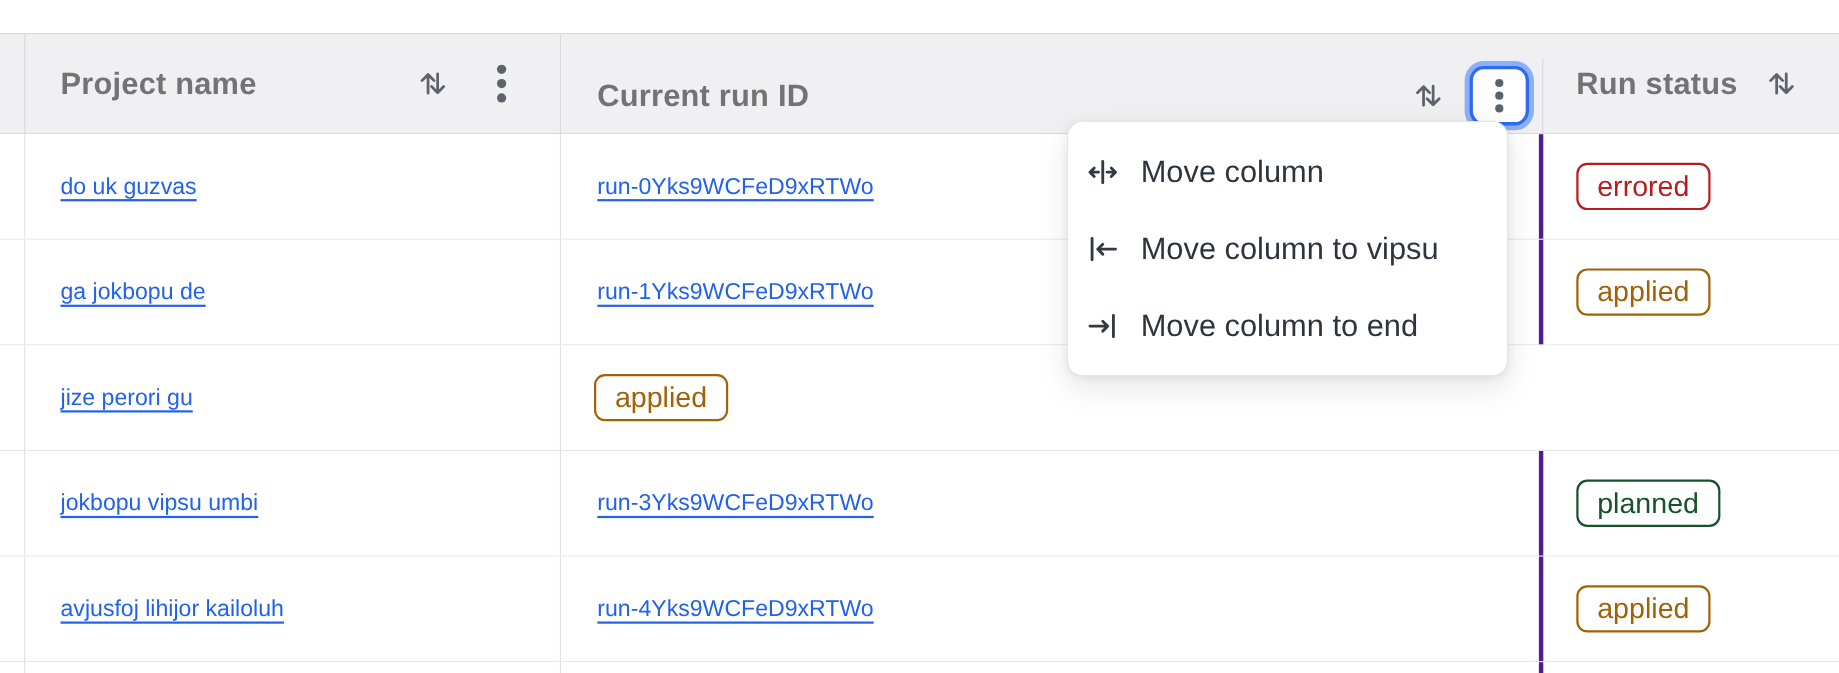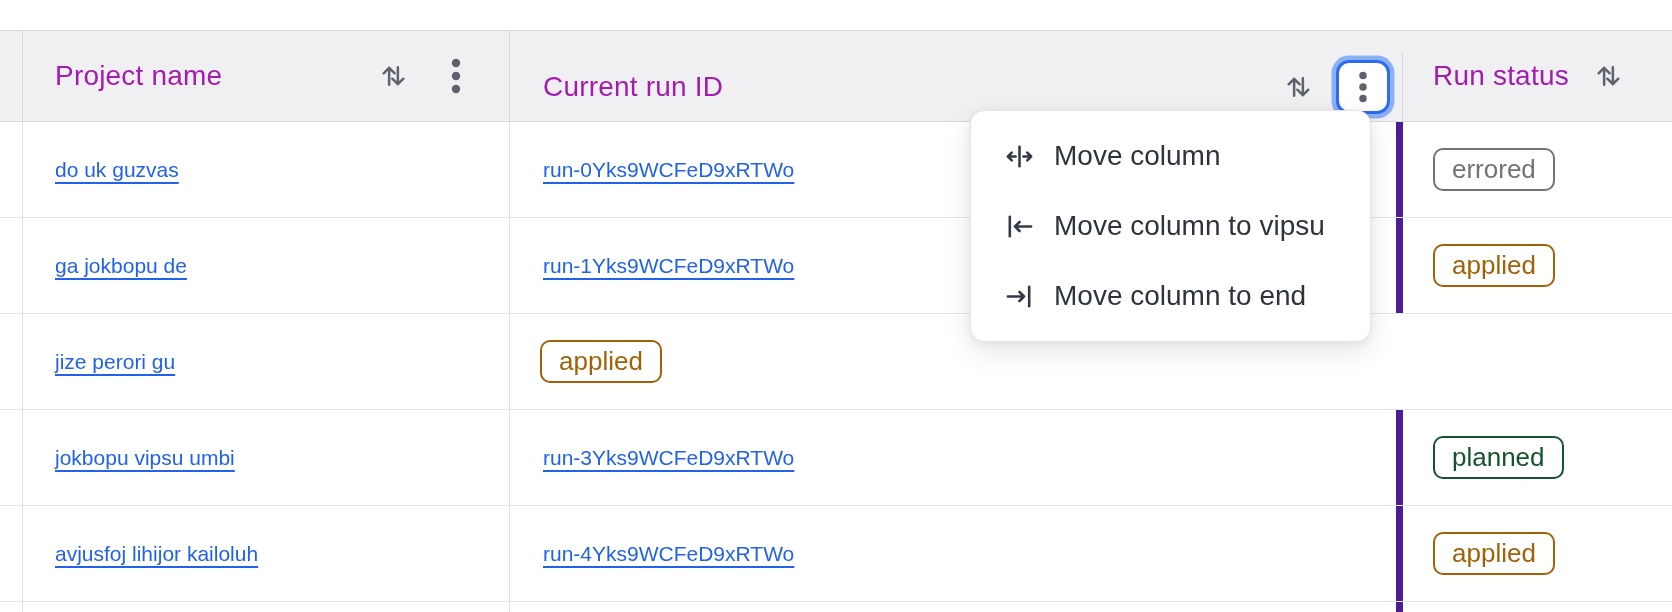--- a/index.html
+++ b/index.html
@@ -31,26 +31,26 @@
     background:#ffffff;
     border-bottom:1px solid #e5e5e9;
   }
   .row.partial { height:10px; border-bottom:none; }
 
   .cell { display:flex; align-items:center; }
   .cell.stub    { width:23px;  border-right:1px solid #e0e0e4; flex:none; }
   .header-row .cell.stub { border-right:1px solid #d8d8dd; }
   .cell.project { width:487px; border-right:1px solid #e0e0e4; padding-left:32px; flex:none; }
   .header-row .cell.project { border-right:1px solid #d8d8dd; padding-right:48px; }
-  .cell.runid   { width:893px; border-right:7px solid #4c1d95; padding-left:33px; flex:none; }
+  .cell.runid   { width:893px; border-right:4px solid #4c1d95; padding-left:33px; flex:none; }
   .header-row .cell.runid { border-right:1px solid #d8d8dd; padding-right:12px;margin-top:22px; }
   .cell.status  { flex:1; padding-left:30px; }
 
   .header-label {
-    font-size:28px; font-weight:400; color:#a21caf; letter-spacing:.2px;
+    font-size:28px; font-weight:700; color:#737373; letter-spacing:.2px;
     white-space:nowrap;
   }
 
   .sort-btn, .kebab-btn {
     background:none; border:none; cursor:pointer;
     display:flex; align-items:center; justify-content:center; padding:0;
   }
   .sort-btn.pushed { margin-left:auto; }
   .sort-btn.after-label { margin-left:24px; }
   .header-row .cell.project .kebab-btn { margin-left:42px; }
@@ -76,40 +76,40 @@
 
   .badge {
     display:inline-flex; align-items:center;
     height:43px; padding:0 17px;
     border:2px solid currentColor;
     border-radius:10px;
     font-size:26px;
     background:#ffffff;
     white-space:nowrap;
   }
-  .badge[data-status="errored"] { color:#737373; }
+  .badge[data-status="errored"] { color:#b91c1c; }
   .badge[data-status="applied"] { color:#a16207; }
   .badge[data-status="planned"] { color:#14532d; }
 
   
   .menu {
     position:absolute;
     left:970px; top:110px;
     width:401px;
     background:#ffffff;
     border:1px solid #e4e4e8;
     border-radius:14px;
     box-shadow:0 10px 28px rgba(20,24,32,.10), 0 2px 8px rgba(20,24,32,.06);
     padding:10px 0;
     z-index:20;
   }
   .menu-item {
     display:flex; align-items:center;
     height:70px;
-    padding-left:33px;
+    padding-left:16px;
     gap:19px;
     cursor:pointer;
   }
   .menu-item-label { font-size:28px; color:#2e343d; white-space:nowrap; }
 
   svg { display:block; }
 </style>
 </head>
 <body>
 

